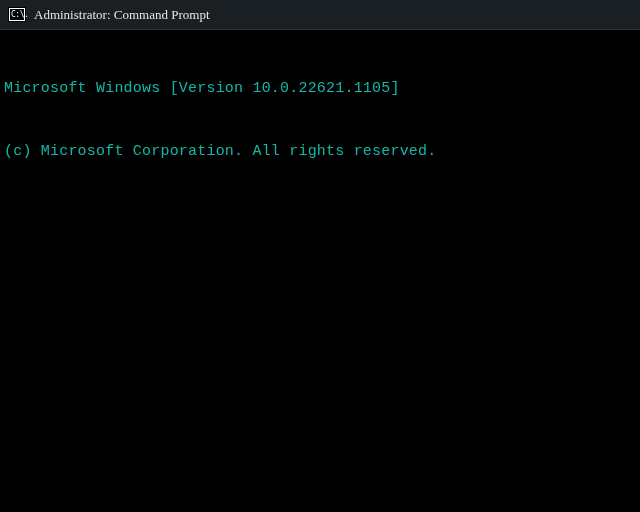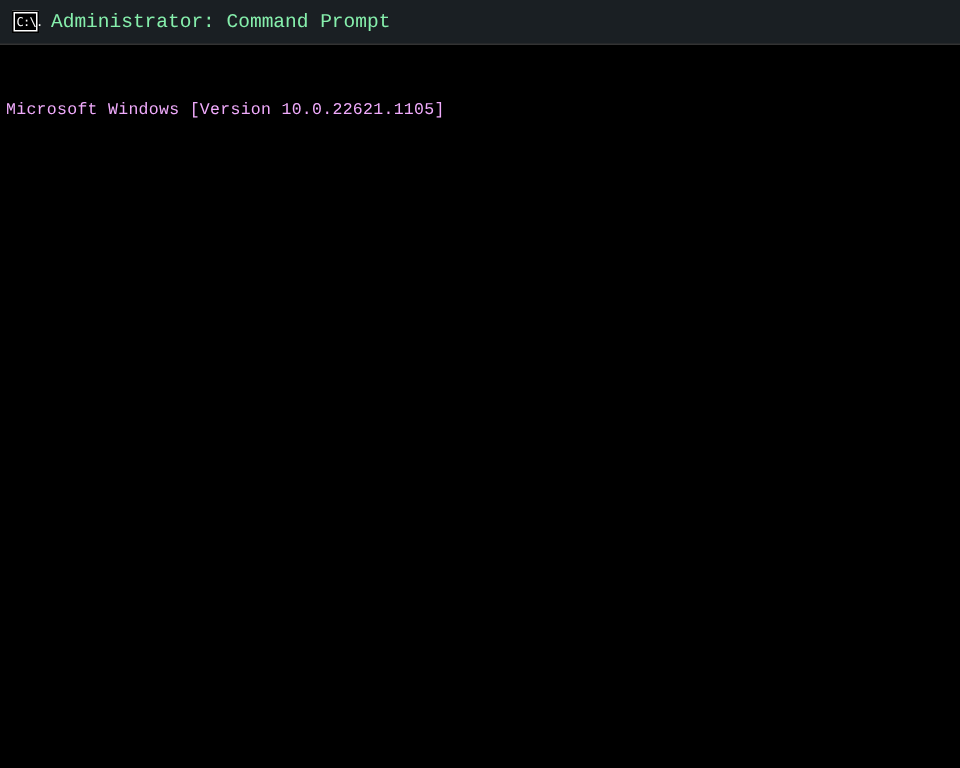--- a/index.html
+++ b/index.html
@@ -45,29 +45,29 @@
       padding-left: 1px;
     }
     .titlebar-icon-text {
       color: #fff;
       font-size: 8px;
       font-family: Consolas, monospace;
       line-height: 1;
       letter-spacing: -0.5px;
     }
     .titlebar-title {
-      color: #86efac;
-      font-family: Liberation Mono, monospace;
+      color: #e5e5e5;
+      font-family: Liberation Serif, serif;
       font-size: 13px;
       font-weight: 400;
     }
     .terminal {
       padding: 6px 4px;
-      color: #f0abfc;
-      font-size: 11px;
+      color: #14b8a6;
+      font-size: 15px;
       line-height: 1.4;
       letter-spacing: 0.2px;
       white-space: pre;
     }
     .line {
       display: block;
     }
     .blank-line {
       height: 1.4em;
     }
@@ -89,14 +89,15 @@
   <div class="titlebar-icon">
     <div class="titlebar-icon-inner">
       <span class="titlebar-icon-text">C:\.</span>
     </div>
   </div>
   <span class="titlebar-title">Administrator: Command Prompt</span>
 </div>
 
 <div class="terminal">
   <span class="line">Microsoft Windows [Version 10.0.22621.1105]</span>
+  <span class="line">(c) Microsoft Corporation. All rights reserved.</span>
   <div class="blank-line"></div>
 </div>
 
 </body></html>

